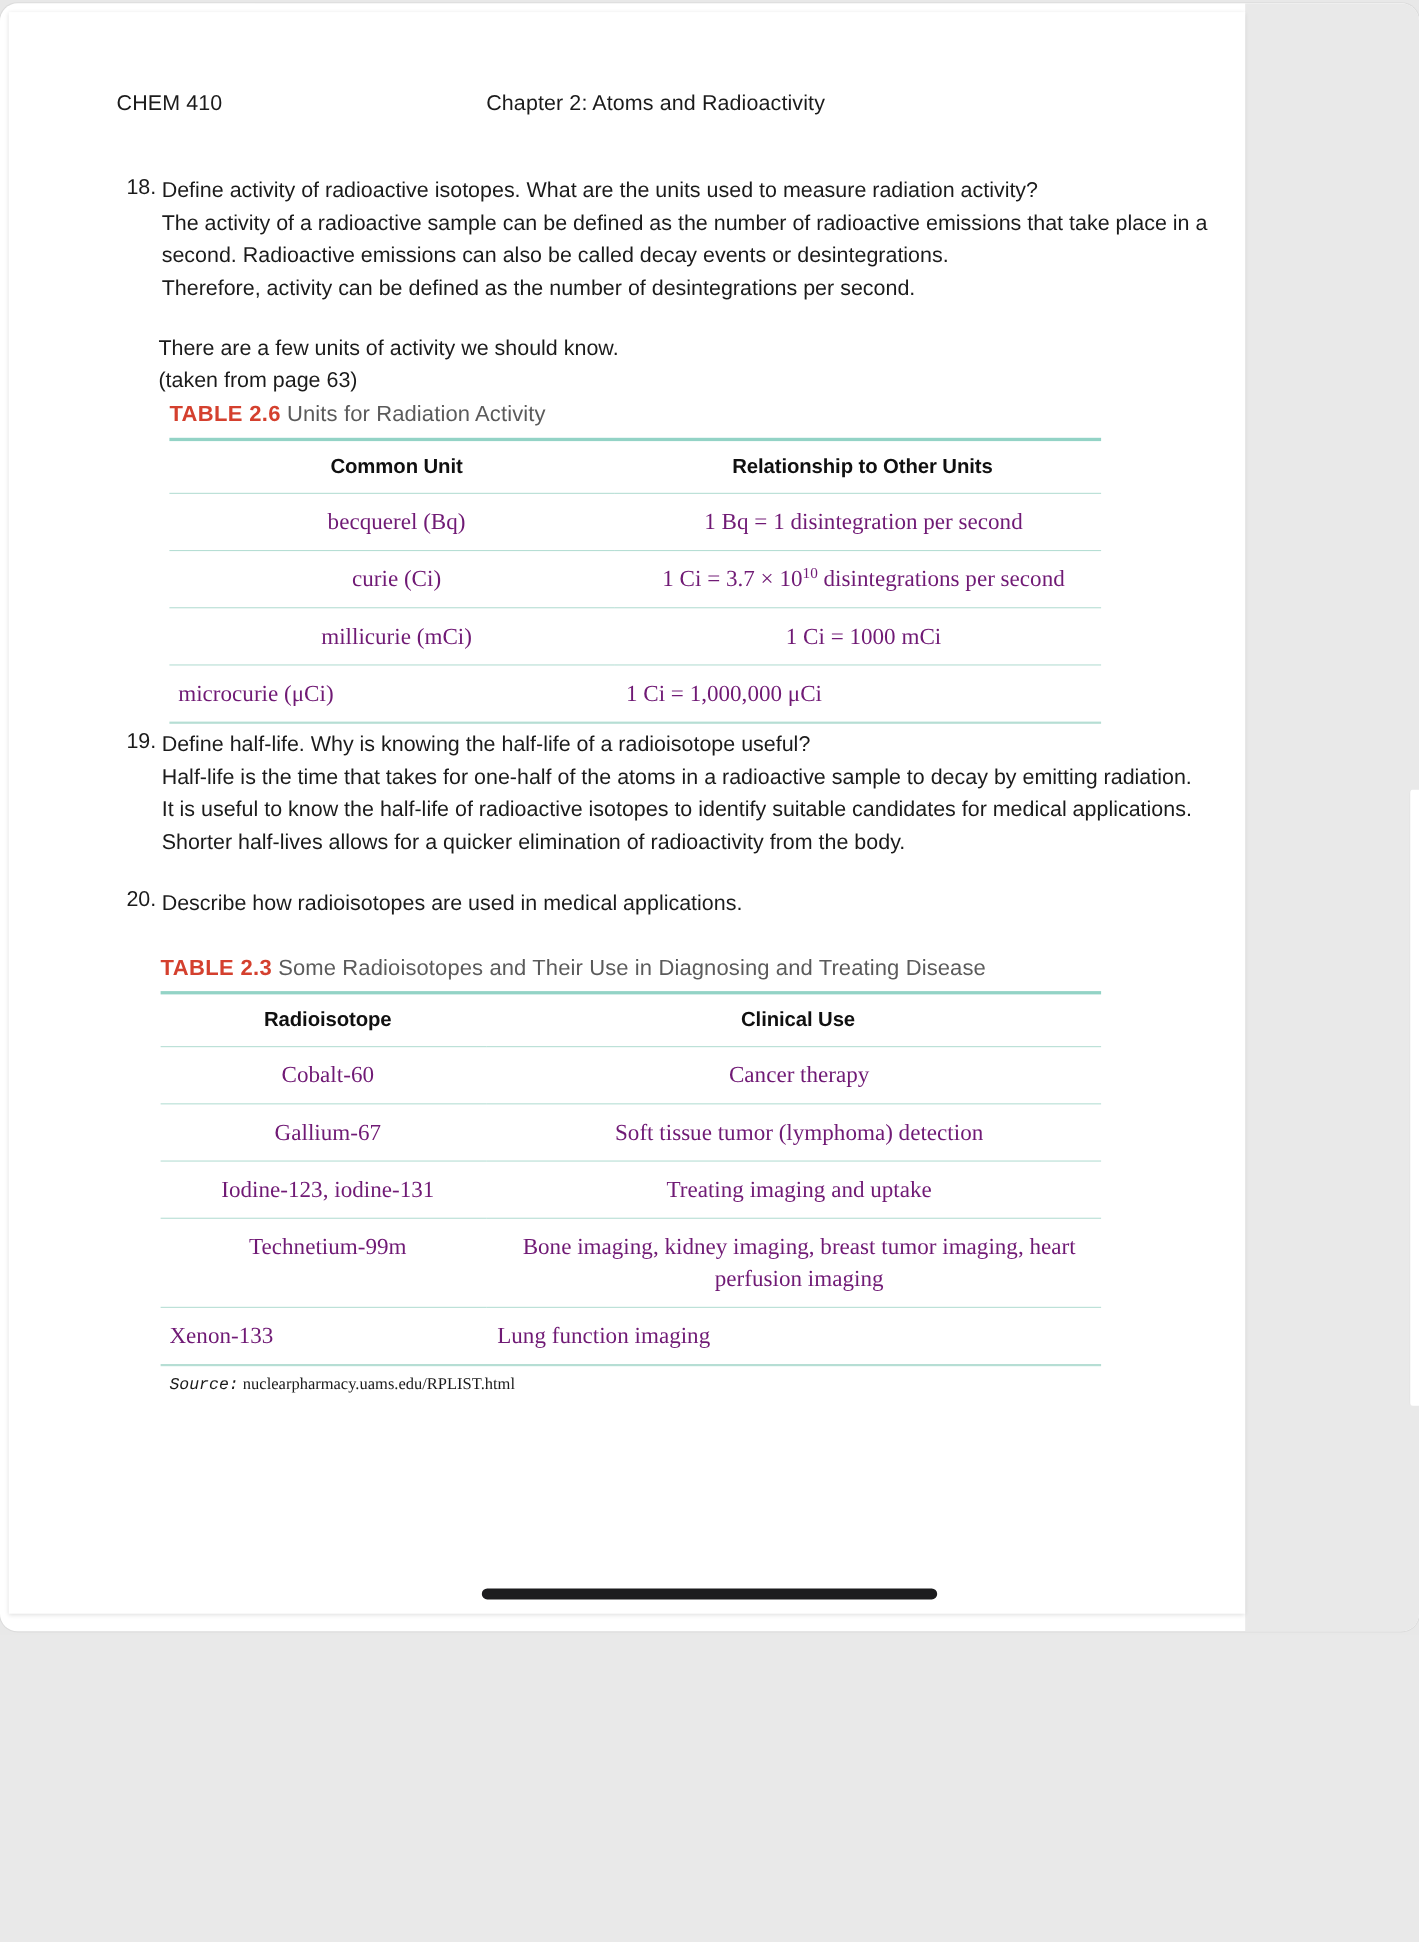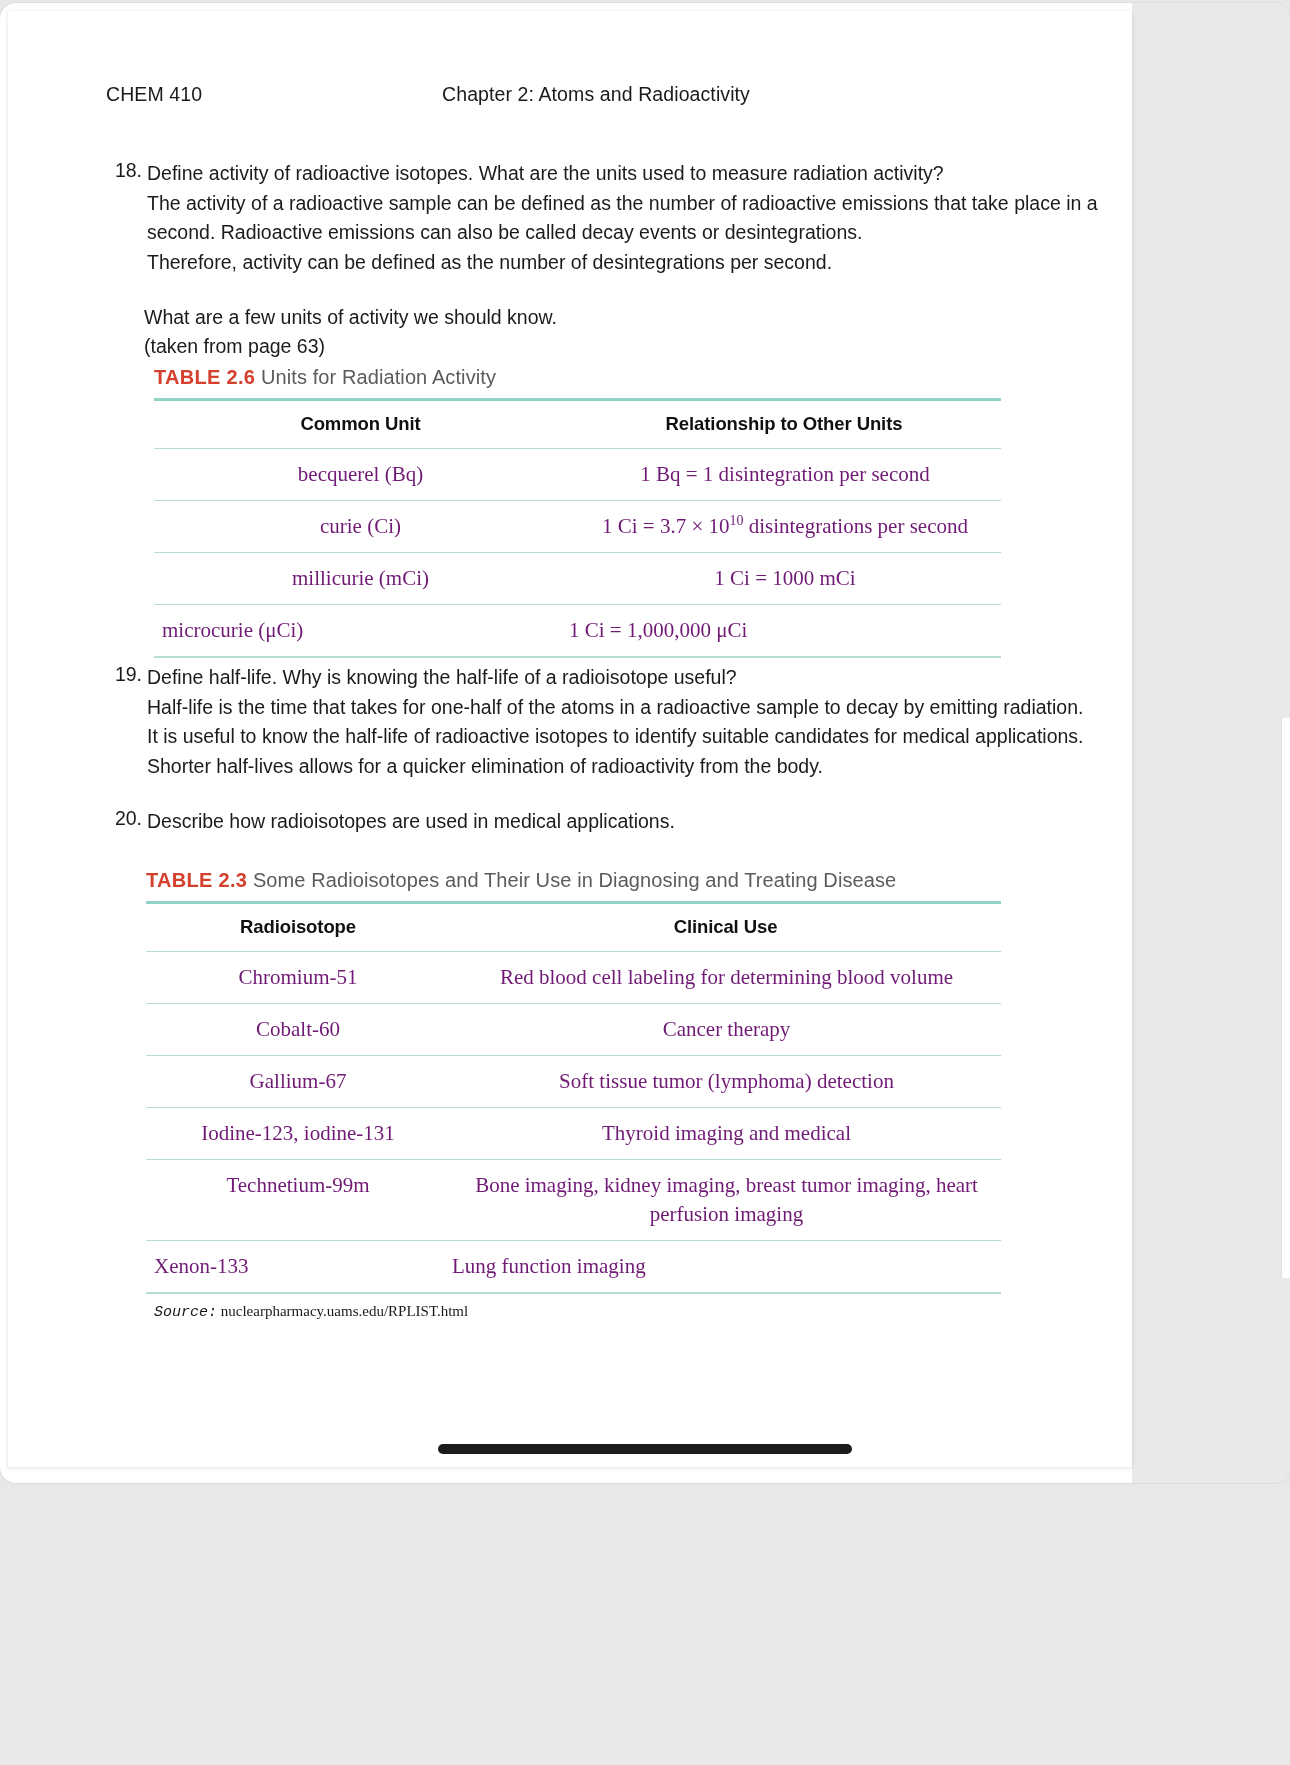--- a/index.html
+++ b/index.html
@@ -217,21 +217,21 @@
         <div class="qblock" style="left:98px; top:148px; width:1000px;">
           <div class="qnum">18.</div>
           <div class="qbody">
             <div class="qline">Define activity of radioactive isotopes. What are the units used to measure radiation activity?</div>
             <div class="qline">The activity of a radioactive sample can be defined as the number of radioactive emissions that take place in a</div>
             <div class="qline">second. Radioactive emissions can also be called decay events or desintegrations.</div>
             <div class="qline">Therefore, activity can be defined as the number of desintegrations per second.</div>
           </div>
         </div>
 
-        <div class="plain" style="top:292px;">What are a few units of activity we should know.</div>
+        <div class="plain" style="top:292px;">There are a few units of activity we should know.</div>
         <div class="plain" style="top:321px;">(taken from page 63)</div>
 
         <div class="tb" id="table-26">
           <div class="tb-caption">
             <span class="tb-num">TABLE 2.6</span>
             <span class="tb-title">Units for Radiation Activity</span>
           </div>
           <div class="tb-rule-top"></div>
           <table class="tb-table">
             <colgroup>
@@ -295,34 +295,30 @@
                 <col>
               </colgroup>
             <thead>
               <tr class="sep">
                 <th>Radioisotope</th>
                 <th class="c2">Clinical Use</th>
               </tr>
             </thead>
             <tbody>
               <tr class="sep">
-                <td>Chromium-51</td>
-                <td class="c2">Red blood cell labeling for determining blood volume</td>
-              </tr>
-              <tr class="sep">
                 <td>Cobalt-60</td>
                 <td class="c2">Cancer therapy</td>
               </tr>
               <tr class="sep">
                 <td>Gallium-67</td>
                 <td class="c2">Soft tissue tumor (lymphoma) detection</td>
               </tr>
               <tr class="sep">
                 <td>Iodine-123, iodine-131</td>
-                <td class="c2">Thyroid imaging and medical</td>
+                <td class="c2">Treating imaging and uptake</td>
               </tr>
               <tr class="sep">
                 <td>Technetium-99m</td>
                 <td class="c2" style="max-width:540px; white-space:normal;">Bone imaging, kidney imaging, breast tumor imaging, heart perfusion imaging</td>
               </tr>
               <tr>
                 <td>Xenon-133</td>
                 <td class="c2">Lung function imaging</td>
               </tr>
             </tbody>

